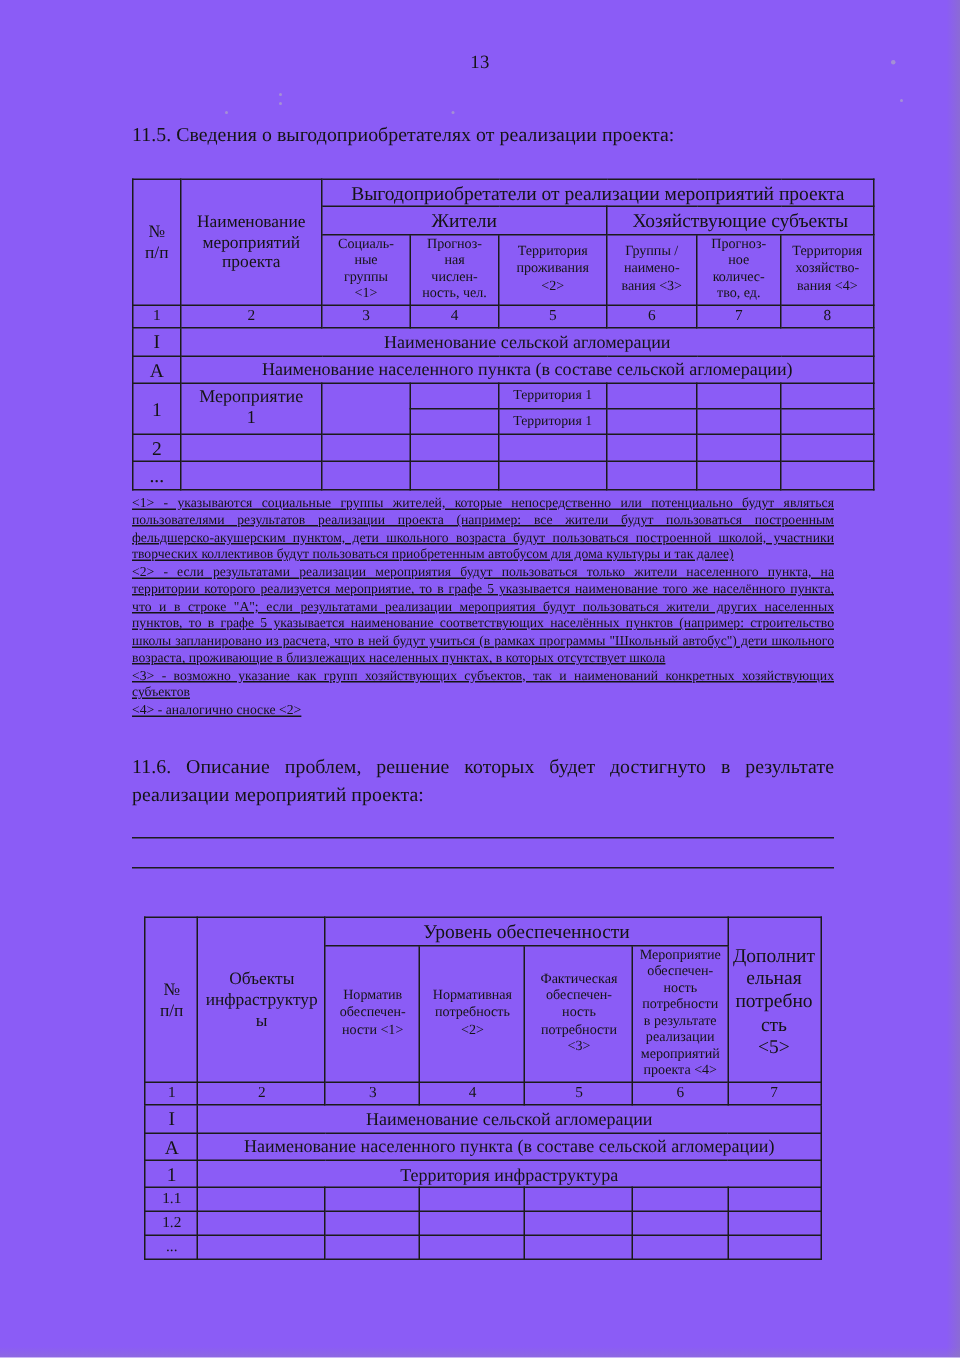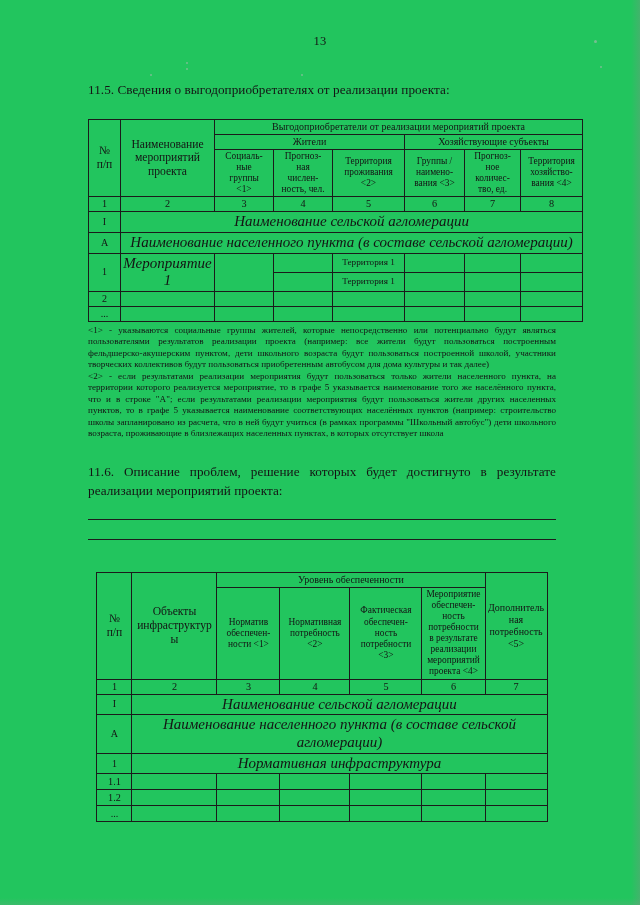--- a/index.html
+++ b/index.html
@@ -11,21 +11,21 @@
     width: 640px;
     height: 905px;
     font-family: "Liberation Serif", "DejaVu Serif", serif;
     color: #141414;
     position: relative;
     overflow: hidden;
   }
   .page {
     position: absolute;
     inset: 0;
-    background: #22c55e;
+    background: #8b5cf6;
   }
   .page-number {
     position: absolute;
     top: 34px;
     left: 0;
     width: 640px;
     text-align: center;
     font-size: 12.5px;
     letter-spacing: 0.2px;
   }
@@ -58,42 +58,41 @@
     border: 1px solid #1b1b1b;
     padding: 1px 2px;
     text-align: center;
     vertical-align: middle;
     font-weight: normal;
     word-wrap: break-word;
     overflow-wrap: break-word;
     hyphens: none;
   }
   .t-big { font-size: 11.6px; }
-  .t-med { font-size: 10px; }
+  .t-med { font-size: 13px; }
   .t-num { font-size: 10.2px; }
   .cell-left {
     text-align: left;
     padding-left: 5px;
-    font-size: 15px;
-    font-style: italic;
+    font-size: 12px;
   }
   .cell-left-small {
     text-align: left;
     padding-left: 4px;
     font-size: 9.2px;
   }
 
   .notes {
     font-size: 9.1px;
     line-height: 1.265;
     text-align: justify;
     margin-top: 3px;
     letter-spacing: 0.02px;
   }
-  .notes p { margin: 0; }
+  .notes p { margin: 0; text-decoration: underline; }
 
   .blank-line {
     border-bottom: 1.5px solid #1d1d1d;
     height: 0;
     margin: 19px 0 0 0;
     width: 100%;
   }
 
   
   .speck {
@@ -244,20 +243,22 @@
           <td>&nbsp;</td>
           <td>&nbsp;</td>
           <td>&nbsp;</td>
         </tr>
       </tbody>
     </table>
 
     <div class="notes">
       <p>&lt;1&gt; - указываются социальные группы жителей, которые непосредственно или потенциально будут являться пользователями результатов реализации проекта (например: все жители будут пользоваться построенным фельдшерско-акушерским пунктом, дети школьного возраста будут пользоваться построенной школой, участники творческих коллективов будут пользоваться приобретенным автобусом для дома культуры и так далее)</p>
       <p>&lt;2&gt; - если результатами реализации мероприятия будут пользоваться только жители населенного пункта, на территории которого реализуется мероприятие, то в графе 5 указывается наименование того же населённого пункта, что и в строке "А"; если результатами реализации мероприятия будут пользоваться жители других населенных пунктов, то в графе 5 указывается наименование соответствующих населённых пунктов (например: строительство школы запланировано из расчета, что в ней будут учиться (в рамках программы "Школьный автобус") дети школьного возраста, проживающие в близлежащих населенных пунктах, в которых отсутствует школа</p>
+      <p>&lt;3&gt; - возможно указание как групп хозяйствующих субъектов, так и наименований конкретных хозяйствующих субъектов</p>
+      <p>&lt;4&gt; - аналогично сноске &lt;2&gt;</p>
     </div>
 
     <div class="spacer-22"></div>
 
     <p class="section-heading">11.6. Описание проблем, решение которых будет достигнуто в результате реализации мероприятий проекта:</p>
 
     <div class="blank-line"></div>
     <div class="blank-line"></div>
 
     <div class="spacer-18"></div>
@@ -335,21 +336,21 @@
         <tr style="height:15px;">
           <td class="t-med">I</td>
           <td colspan="6" class="cell-left">Наименование сельской агломерации</td>
         </tr>
         <tr style="height:15px;">
           <td class="t-med">A</td>
           <td colspan="6" class="cell-left">Наименование населенного пункта (в составе сельской агломерации)</td>
         </tr>
         <tr style="height:15px;">
           <td class="t-med">1</td>
-          <td colspan="6" class="cell-left">Нормативная инфраструктура</td>
+          <td colspan="6" class="cell-left">Территория инфраструктура</td>
         </tr>
         <tr style="height:16px;">
           <td class="t-num">1.1</td>
           <td>&nbsp;</td>
           <td>&nbsp;</td>
           <td>&nbsp;</td>
           <td>&nbsp;</td>
           <td>&nbsp;</td>
           <td>&nbsp;</td>
         </tr>

